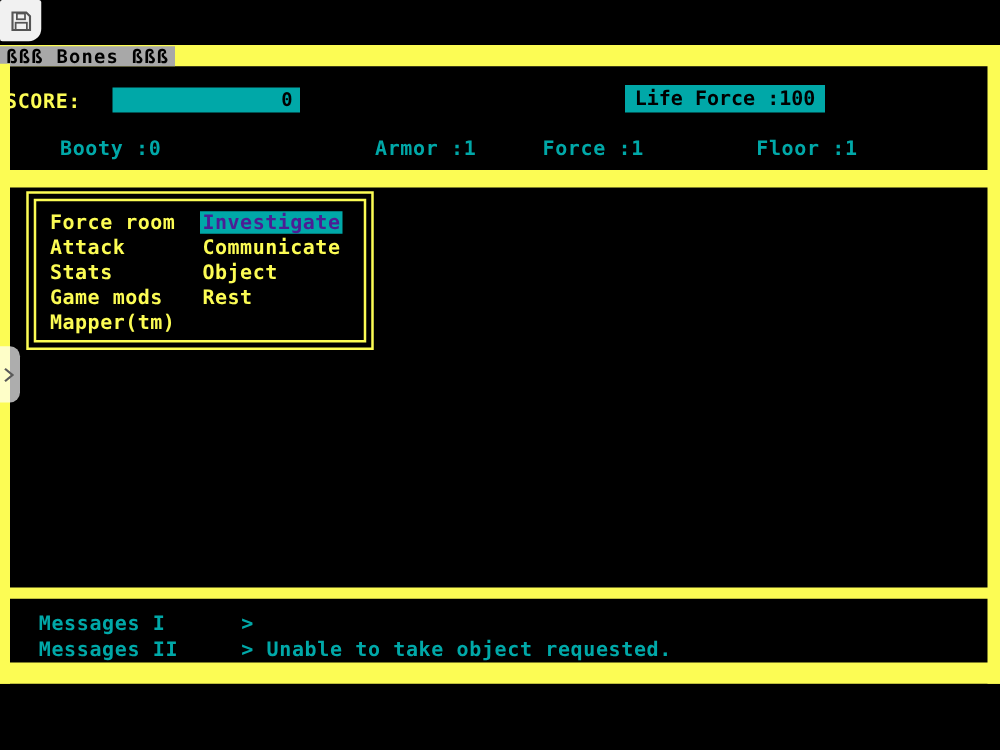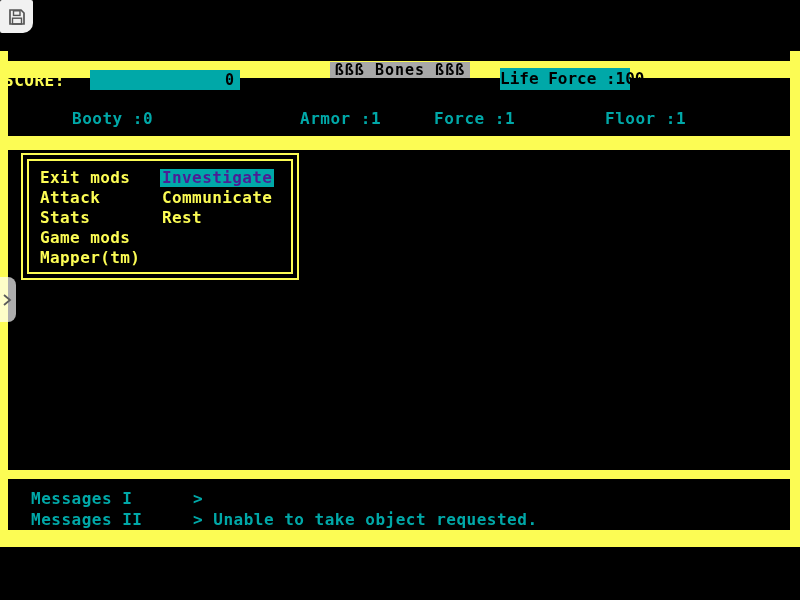--- a/index.html
+++ b/index.html
@@ -24,21 +24,21 @@
   }
   .expand-tab{
     position:absolute;left:0;top:277px;width:16px;height:45px;
     background:rgba(255,255,255,0.68);
     border-radius:0 8px 8px 0;
     display:flex;align-items:center;justify-content:flex-start;
     padding-left:2px;box-sizing:border-box;cursor:pointer;z-index:30;
   }
   
   .band{position:absolute;left:0;width:800px;background:var(--frame-yellow);z-index:5;}
-  .band-top{top:61px;height:17px;display:flex;align-items:center;justify-content:center;}
+  .band-top{top:36px;height:17px;display:flex;align-items:center;justify-content:flex-start;}
   .band-mid1{top:136px;height:14px;}
   .band-mid2{top:470px;height:9px;}
   .band-bottom{top:530px;height:17px;}
   .side{position:absolute;top:51px;height:496px;background:var(--frame-yellow);z-index:5;}
   .side-left{left:0;width:8px;}
   .side-right{left:790px;width:10px;}
   
   .title-label{
     background:var(--title-gray);color:#000;
     font-size:15px;letter-spacing:1px;line-height:16px;height:16px;
@@ -48,30 +48,30 @@
   .score-label{
     position:absolute;left:4px;top:71px;color:var(--frame-yellow);
     font-size:16px;letter-spacing:.5px;z-index:6;
   }
   .score-bar{
     position:absolute;left:90px;top:70px;width:150px;height:20px;
     background:var(--teal);color:#000;font-size:15px;line-height:20px;
     text-align:right;padding-right:6px;box-sizing:border-box;z-index:6;
   }
   .life-force{
-    position:absolute;left:500px;top:68px;width:130px;height:22px;
+    position:absolute;left:500px;top:68px;width:160px;height:22px;
     background:var(--teal);color:#000;font-size:16px;line-height:22px;
     text-align:center;white-space:pre;z-index:6;
   }
   
   .stat{
     position:absolute;top:109px;color:var(--teal);
     font-size:16px;letter-spacing:.5px;white-space:pre;z-index:6;
   }
-  .stat-0{left:48px;margin-left:24px;} .stat-1{left:300px;} .stat-2{left:434px;} .stat-3{left:605px;}
+  .stat-0{left:48px;} .stat-1{left:300px;} .stat-2{left:434px;} .stat-3{left:605px;}
   
   .menu-box{
     position:absolute;left:21px;top:153px;width:278px;height:127px;
     border:2px solid var(--frame-yellow);box-sizing:border-box;z-index:6;
   }
   .menu-inner{
     position:absolute;left:4px;top:4px;right:4px;bottom:4px;
     border:2px solid var(--frame-yellow);
   }
   .menu-col{position:absolute;top:8px;}
@@ -112,29 +112,30 @@
   <div class="life-force">Life Force :100</div>
 
   <div class="stat stat-0">Booty :0</div>
   <div class="stat stat-1">Armor :1</div>
   <div class="stat stat-2">Force :1</div>
   <div class="stat stat-3">Floor :1</div>
 
   <div class="menu-box">
     <div class="menu-inner">
       <div class="menu-col menu-col1">
-        <span class="menu-item"><span class="txt">Exit mods</span></span>
+        <span class="menu-item"><span class="txt">Force room</span></span>
         <span class="menu-item"><span class="txt">Attack</span></span>
         <span class="menu-item"><span class="txt">Stats</span></span>
         <span class="menu-item"><span class="txt">Game mods</span></span>
         <span class="menu-item"><span class="txt">Mapper(tm)</span></span>
       </div>
       <div class="menu-col menu-col2">
         <span class="menu-item hl"><span class="txt">Investigate</span></span>
         <span class="menu-item"><span class="txt">Communicate</span></span>
+        <span class="menu-item"><span class="txt">Object</span></span>
         <span class="menu-item"><span class="txt">Rest</span></span>
       </div>
     </div>
   </div>
 
   <div class="msg-line msg-1">
     <span class="msg-label">Messages I</span>
     <span class="msg-content">&gt;</span>
   </div>
   <div class="msg-line msg-2">

